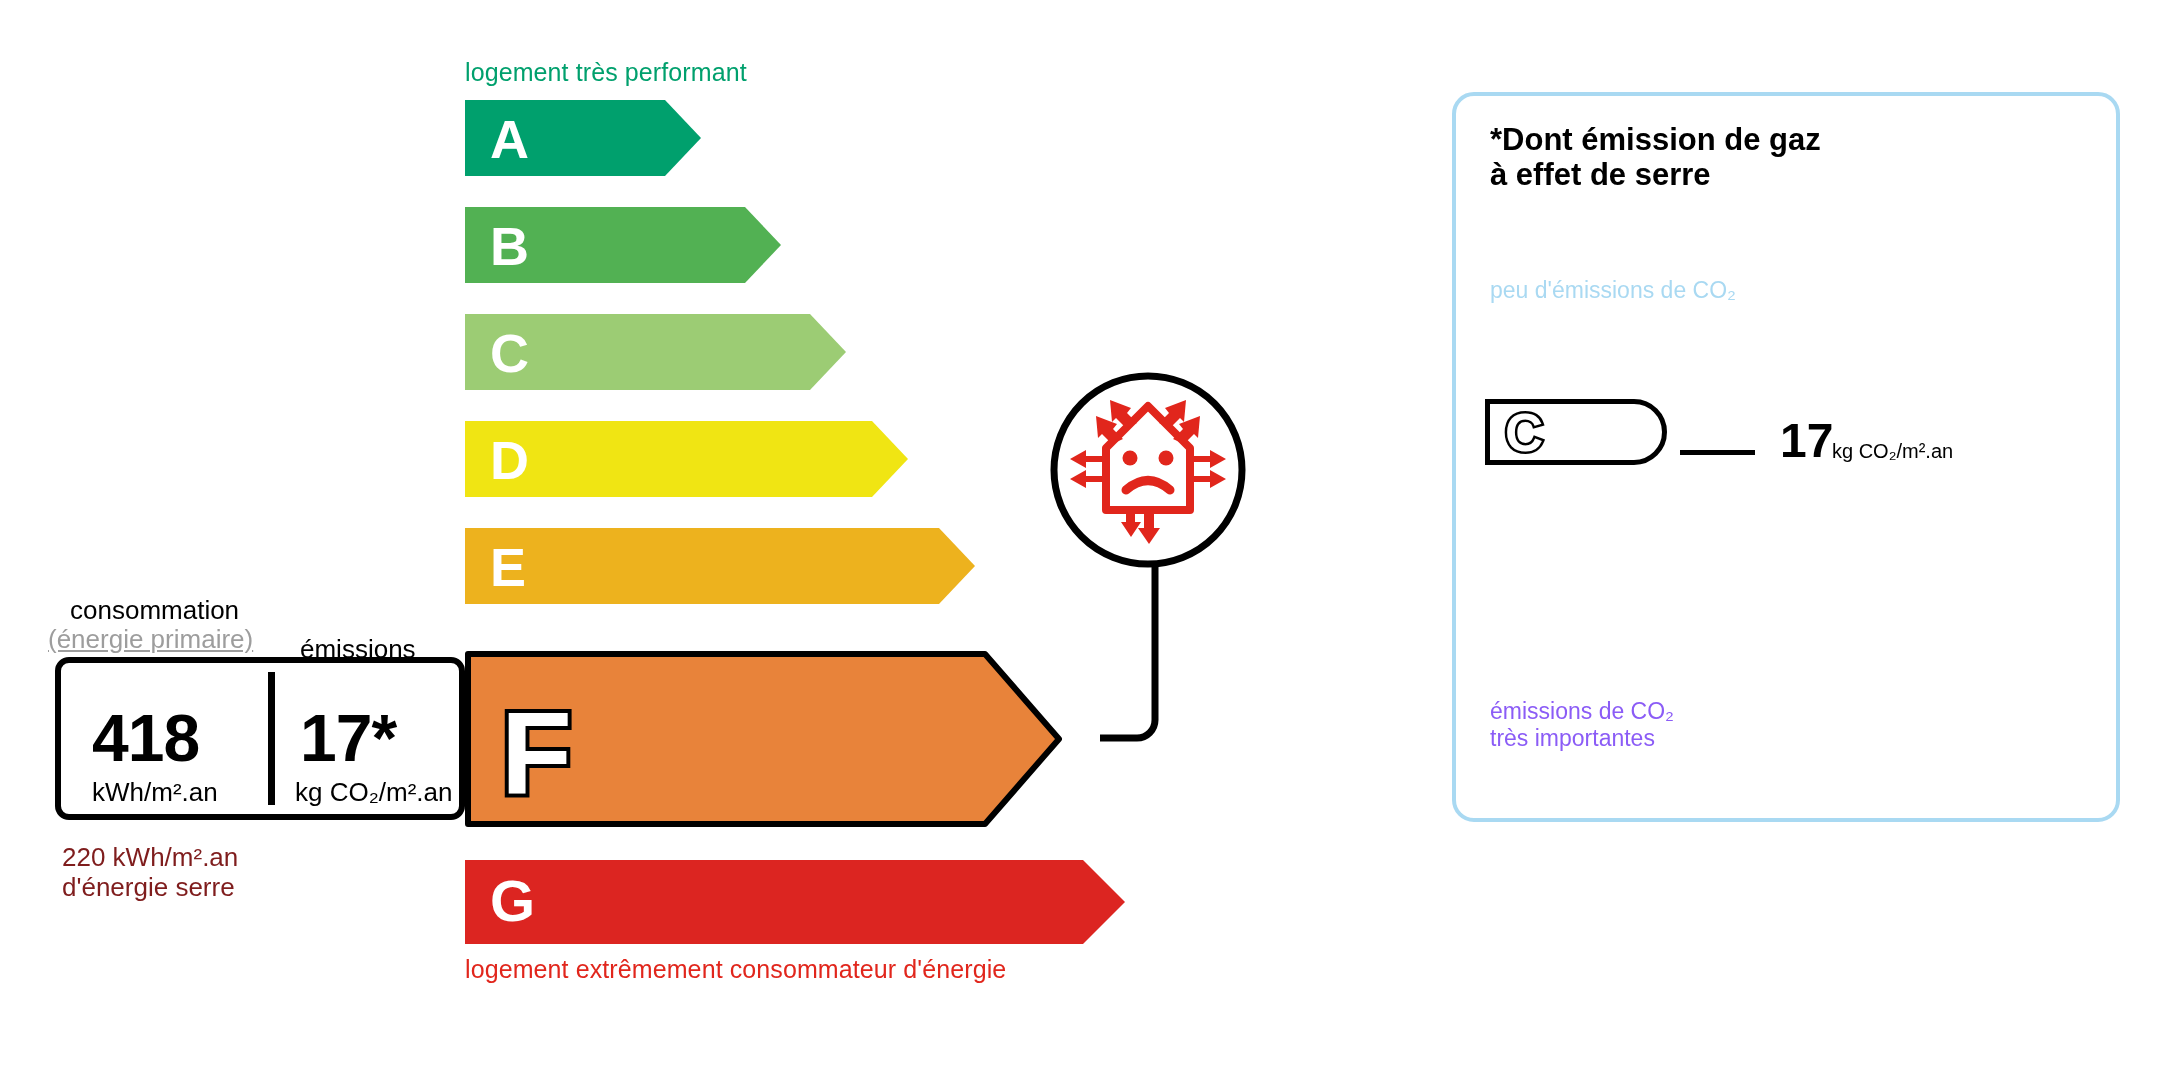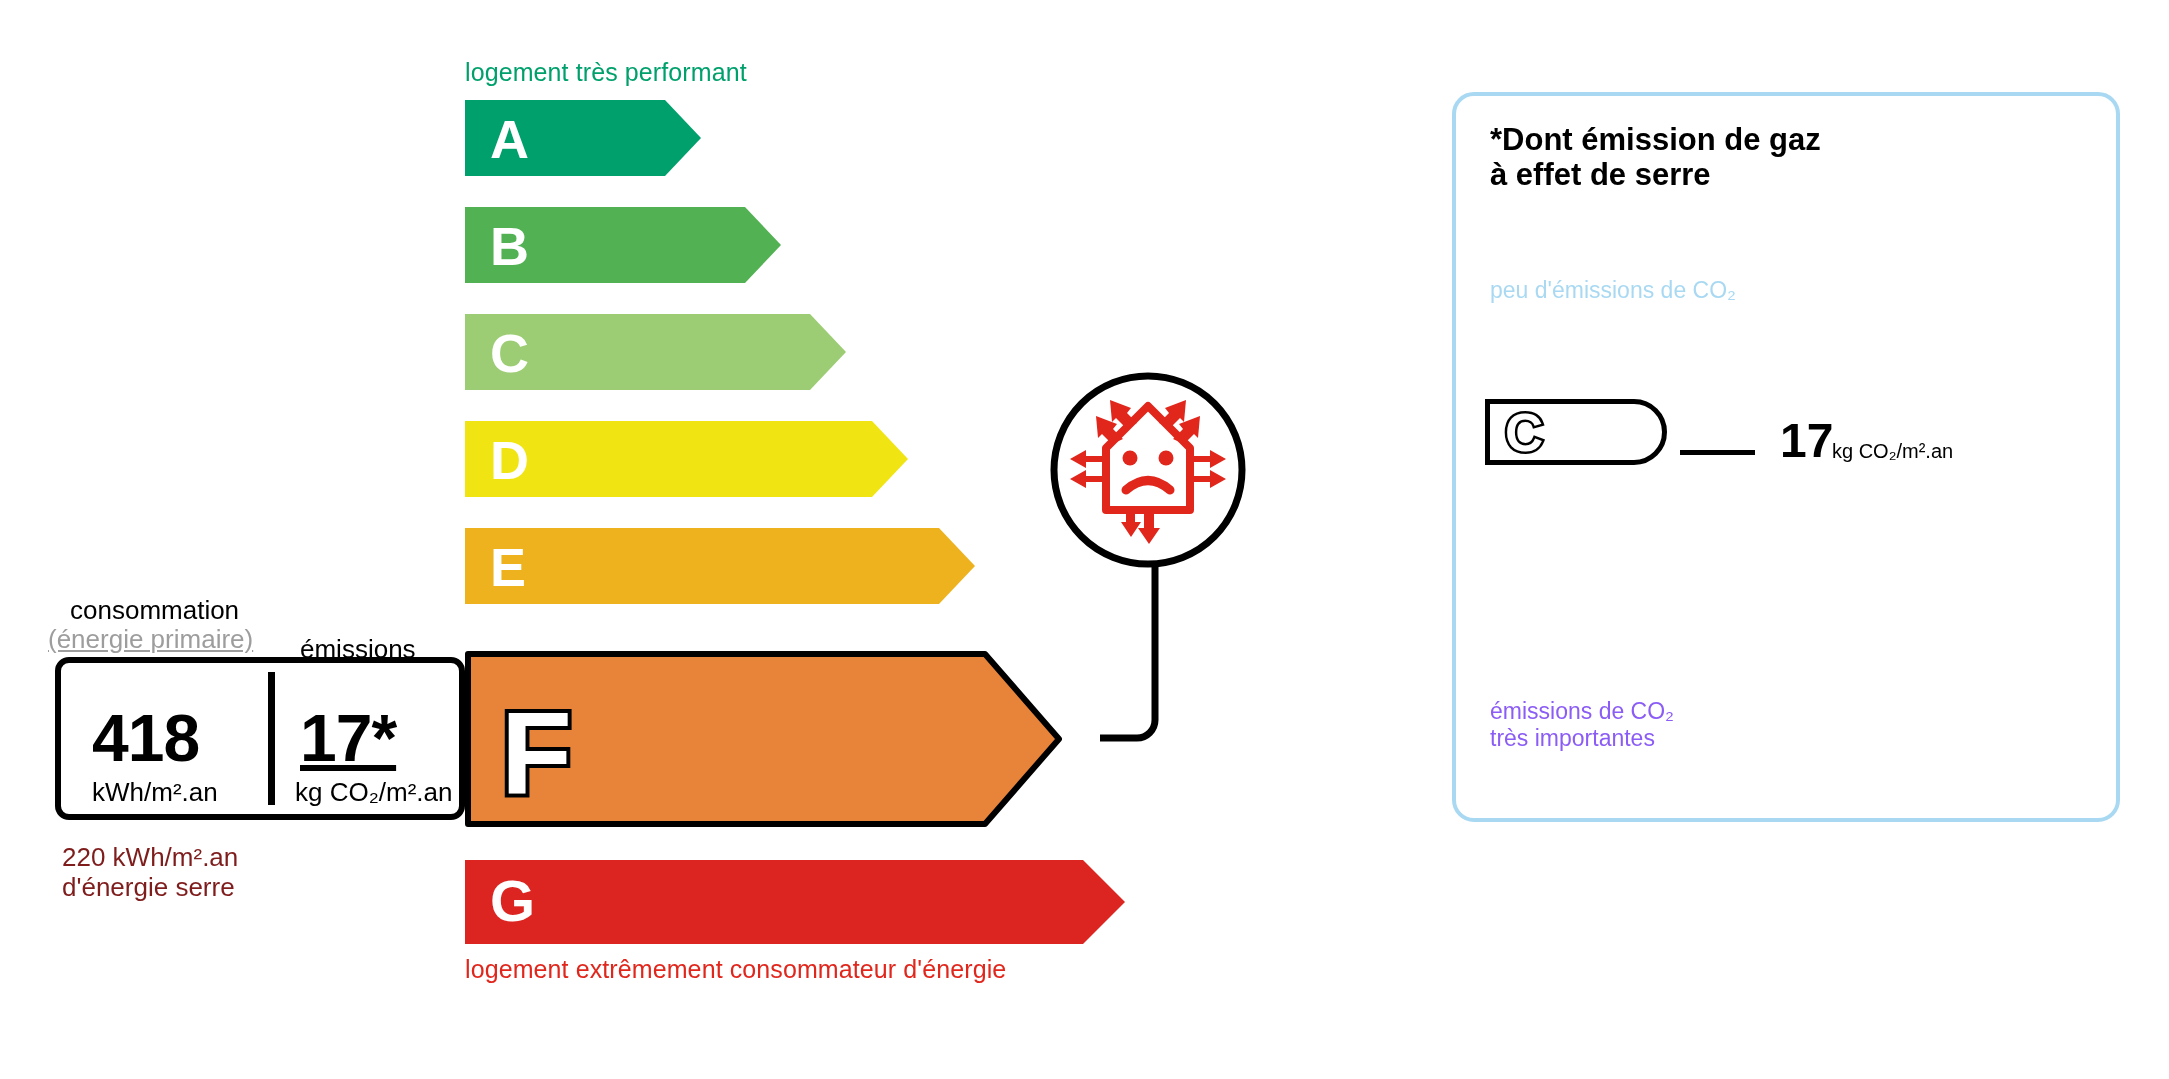--- a/index.html
+++ b/index.html
@@ -136,21 +136,21 @@
 <div class="conso-label-top" style="left:70px;top:595px;">consommation</div>
 <div class="conso-sub" style="left:48px;top:624px;text-decoration:underline;">(énergie primaire)</div>
 <div class="conso-label-top" style="left:300px;top:624px;margin-top:10px;">émissions</div>
 
 <div id="conso-box"></div>
 <div id="conso-divider"></div>
 
 <div class="big-num" style="left:92px;top:700px;z-index:7;">418</div>
 <div class="unit" style="left:92px;top:777px;z-index:7;">kWh/m².an</div>
 
-<div class="big-num" style="left:300px;top:700px;z-index:7;text-decoration:underline;">17*</div>
+<div class="big-num" style="left:300px;top:700px;z-index:7;">17*</div>
 <div class="unit" style="left:295px;top:777px;z-index:7;">kg CO₂/m².an</div>
 
 <div class="final-note">
   <div>220 kWh/m².an</div>
   <div>d'énergie serre</div>
 </div>
 
 <div id="house-bubble">
   <svg width="200" height="200" viewBox="0 0 200 200">
     <circle cx="100" cy="100" r="94" fill="#fff" stroke="#000" stroke-width="7"></circle>

